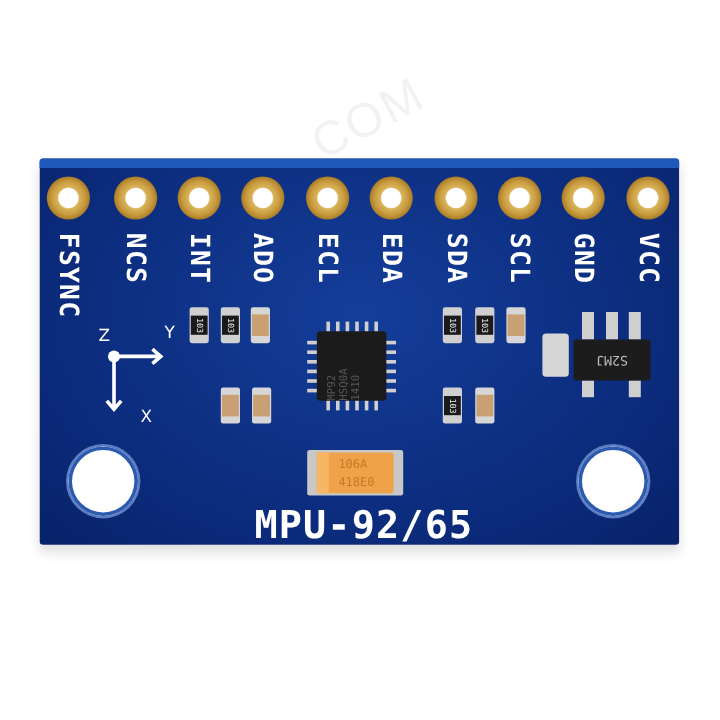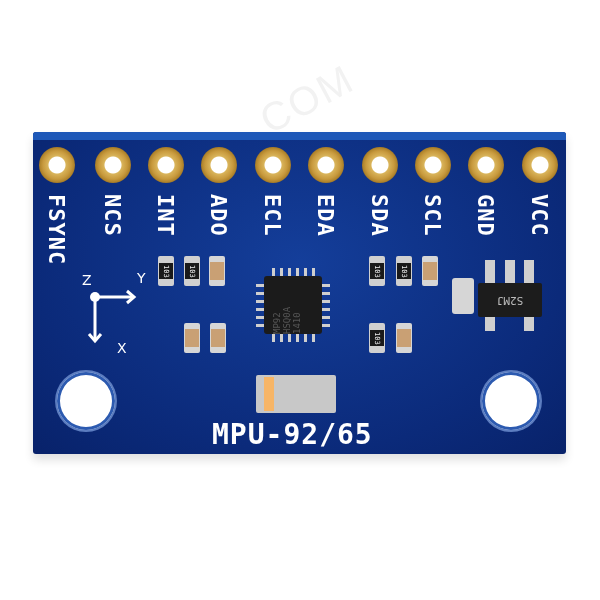--- a/index.html
+++ b/index.html
@@ -18,21 +18,21 @@
                font-family:"DejaVu Sans Mono", monospace; writing-mode:vertical-rl; text-align:center; line-height:14px; }
   .cap { position:absolute; width:16px; height:30px; background:#d6d6d6; border-radius:2px; }
   .cap .body { position:absolute; left:1px; right:1px; top:6px; bottom:6px; background:#c9a074; }
   .chip { position:absolute; left:264px; top:276px; width:58px; height:58px; background:#1b1b1b; border-radius:3px; }
   .chip .txt { position:absolute; left:8px; top:6px; color:#555; font-size:9px; writing-mode:vertical-rl; transform:rotate(180deg); font-family:"DejaVu Sans Mono", monospace; }
   .leg { position:absolute; background:#cfcfcf; }
   .tant { position:absolute; left:256px; top:375px; width:80px; height:38px; background:#c8c8c8; border-radius:2px; }
   .tant .body { position:absolute; left:8px; right:8px; top:2px; bottom:2px; background:#f0a24a; border-radius:2px;
                 color:#c77a25; font-size:10px; font-family:"DejaVu Sans Mono", monospace; padding-left:18px; box-sizing:border-box; line-height:15px; padding-top:3px; }
   .tant .stripe { position:absolute; left:8px; top:2px; bottom:2px; width:10px; background:#f7b566; }
-  .model { position:absolute; left:212px; top:418px; color:#ffffff; font-family:"DejaVu Sans Mono", monospace; font-weight:bold; font-size:28px; letter-spacing:1px; }
+  .model { position:absolute; left:212px; top:418px; color:#ffffff; font-family:"DejaVu Sans Mono", monospace; font-weight:bold; font-size:32px; letter-spacing:1px; }
   .hole { position:absolute; width:58px; height:58px; border-radius:50%; background:#ffffff; box-shadow:0 0 0 3px #2c5ab0 inset, 0 0 0 2px #5c7dc0; }
   .reg { position:absolute; left:478px; top:283px; width:64px; height:34px; background:#1c1c1c; border-radius:2px; color:#bbb; font-size:11px;
          font-family:"DejaVu Sans Mono", monospace; text-align:center; line-height:34px; transform:rotate(180deg); }
   .axis { position:absolute; color:#fff; font-family:"DejaVu Sans", sans-serif; font-size:14px; }
 </style>
 </head>
 <body>
 
 <div class="wm" style="left:245px;top:80px;">.COM</div>
 
@@ -135,19 +135,23 @@
 <div style="position:absolute;left:452px;top:278px;width:22px;height:36px;background:#d6d6d6;border-radius:3px;"></div>
 
 <div class="leg" style="left:485px;top:260px;width:10px;height:23px;"></div>
 <div class="leg" style="left:505px;top:260px;width:10px;height:23px;"></div>
 <div class="leg" style="left:524px;top:260px;width:10px;height:23px;"></div>
 <div class="leg" style="left:485px;top:317px;width:10px;height:14px;"></div>
 <div class="leg" style="left:524px;top:317px;width:10px;height:14px;"></div>
 <div class="reg">S2MJ</div>
 
 <div class="tant">
+  <div class="body">
+    <div>106A</div>
+    <div>418E0</div>
+  </div>
   <div class="stripe"></div>
 </div>
 
 <div class="hole" style="left:57px;top:372px;"></div>
 <div class="hole" style="left:482px;top:372px;"></div>
 
 <div class="model">MPU-92/65</div>
 
 </body></html>

